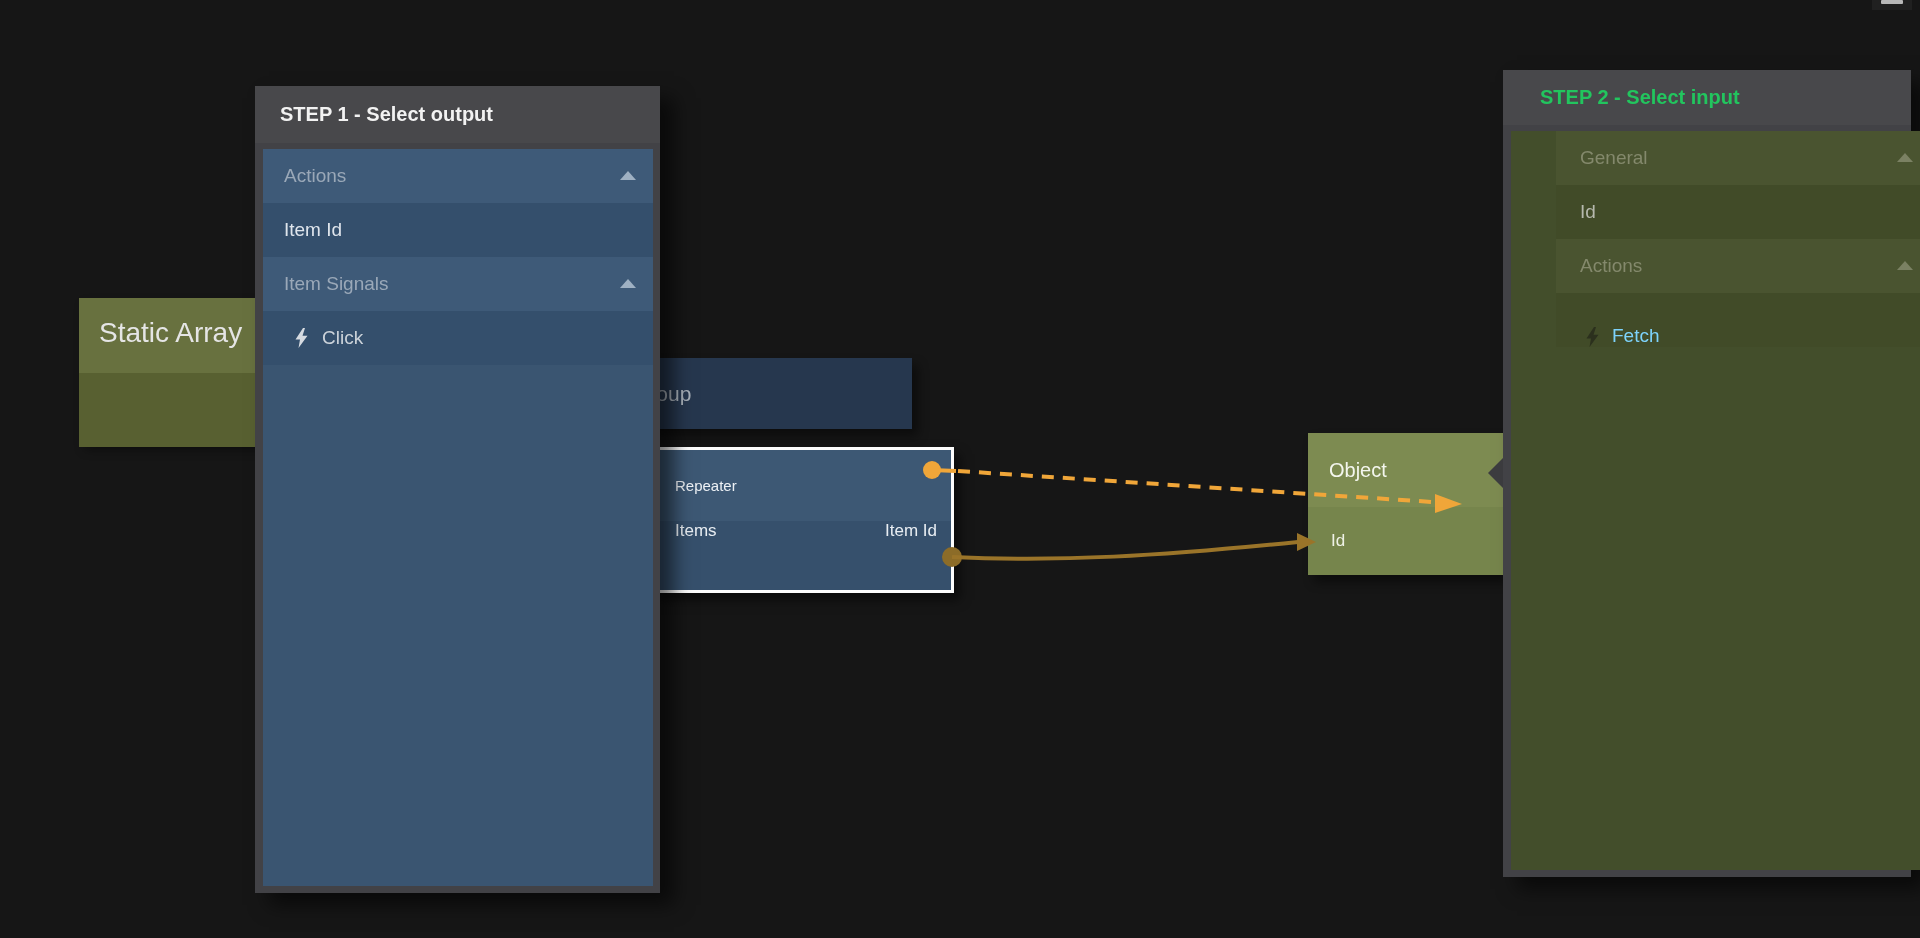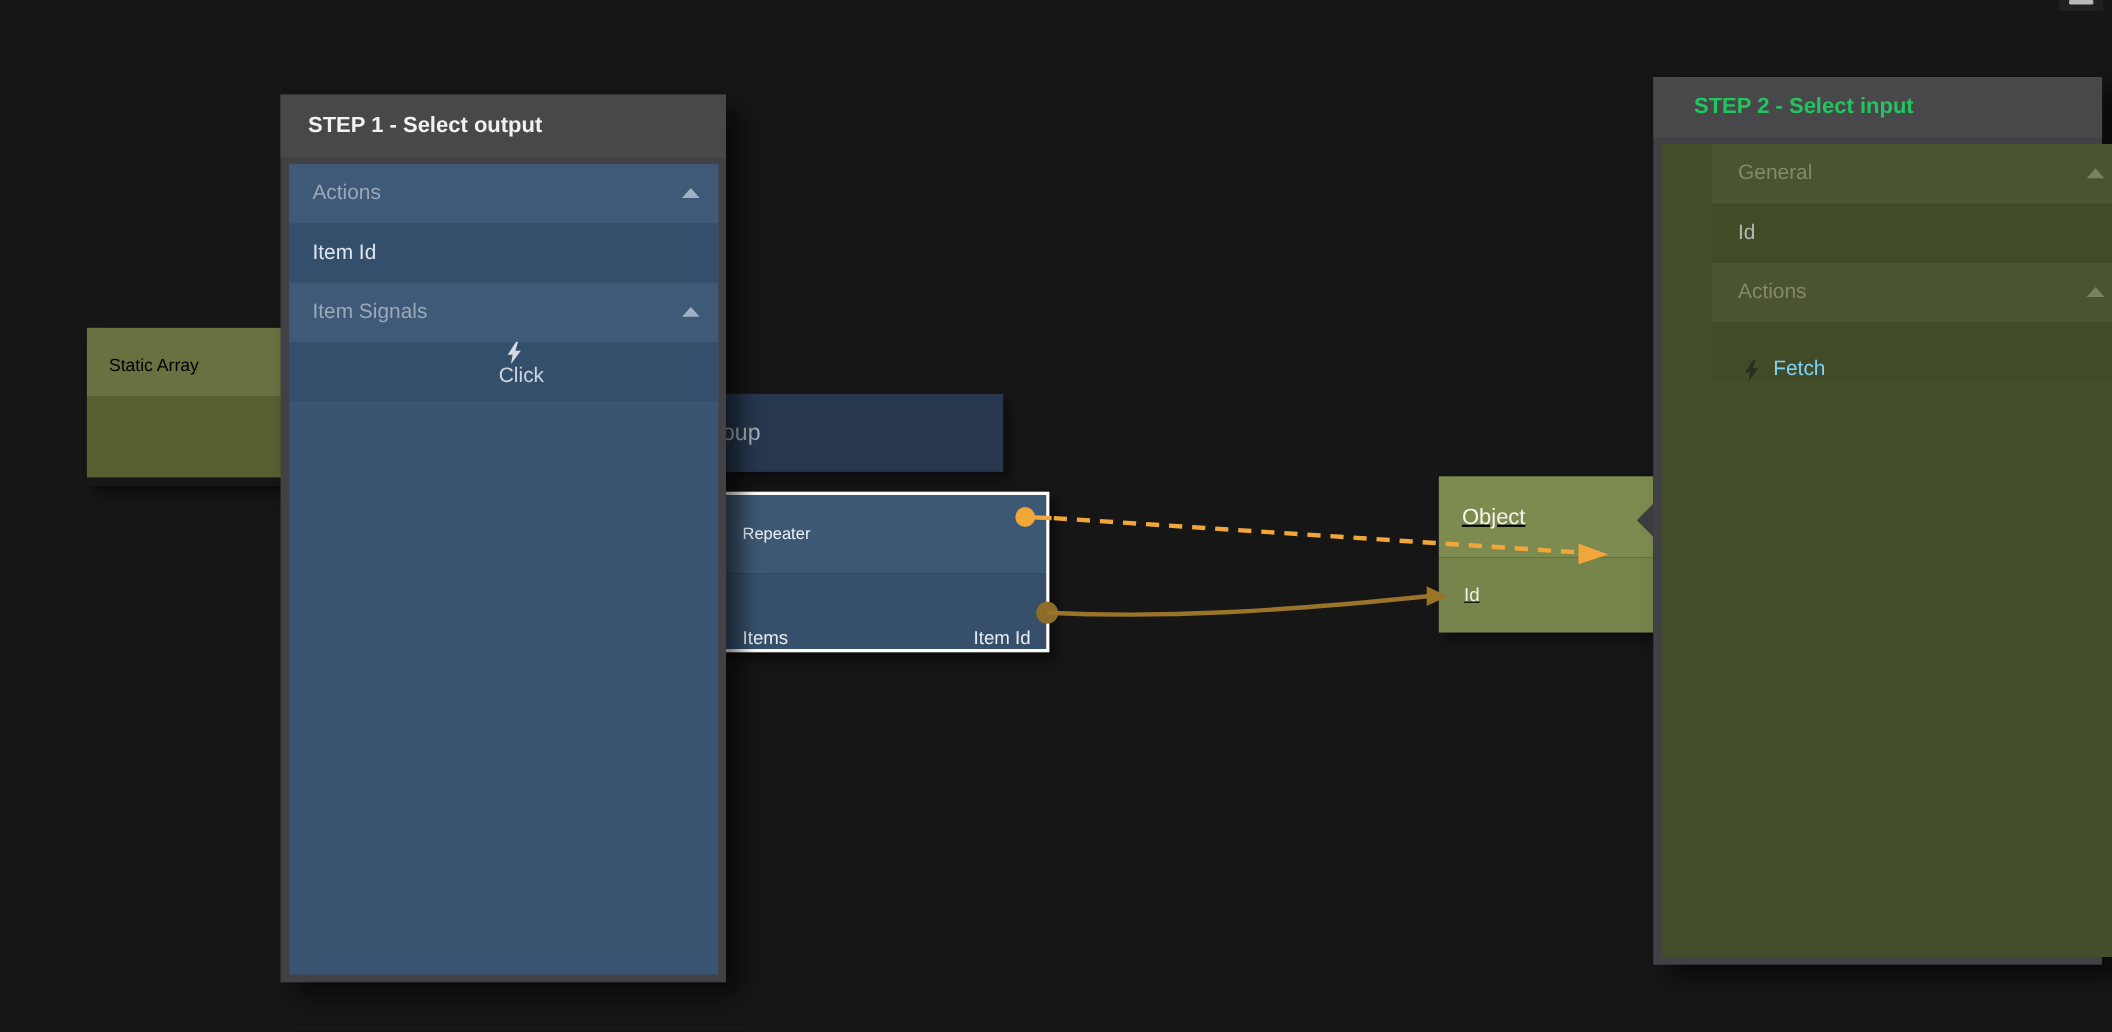--- a/index.html
+++ b/index.html
@@ -8,35 +8,35 @@
     background:#161616;
     font-family:"Liberation Sans",sans-serif;
     -webkit-font-smoothing:antialiased;
   }
 
   
   .node{position:absolute;z-index:1;box-shadow:6px 7px 10px rgba(0,0,0,0.45);}
   .node .ntitle{color:#edf1f5;}
 
   .node-static{left:79px;top:298px;width:181px;height:144px;}
-  .node-static .sec-top{height:62px;background:#68713f;line-height:70px;padding-left:20px;
-    font-size:16px;color:#000000;white-space:nowrap;}
+  .node-static .sec-top{height:75px;background:#68713f;line-height:70px;padding-left:20px;
+    font-size:28px;color:#e5e5e5;white-space:nowrap;}
   .node-static .sec-bot{height:74px;background:#586031;}
 
   .node-group{left:600px;top:358px;width:312px;height:71px;background:#26374e;
     line-height:71px;padding-left:33px;font-size:21px;color:#a9b1ba;box-sizing:border-box;}
 
   .node-repeater{left:650px;top:447px;width:304px;height:146px;box-sizing:border-box;
     border:3px solid #fdfdfd;box-shadow:6px 7px 10px rgba(0,0,0,0.5);}
   .node-repeater .rep-title{height:71px;background:#3d5874;line-height:71px;padding-left:22px;
     font-size:15px;}
-  .node-repeater .rep-ports{height:69px;background:#36506c;display:flex;align-items:flex-end;
+  .node-repeater .rep-ports{height:69px;background:#36506c;display:flex;align-items:flex-start;
     justify-content:space-between;padding:0 14px 0 22px;font-size:17px;color:#e8edf2;}
 
-  .node-object{left:1308px;top:433px;width:195px;height:142px;text-decoration:underline;}
+  .node-object{left:1308px;top:433px;width:195px;height:142px;}
   .node-object .sec-top{height:74px;background:#7d8b51;line-height:74px;padding-left:21px;
     font-size:20px;color:#f4f6ee;}
   .node-object .sec-bot{height:68px;background:#76854c;line-height:68px;padding-left:23px;
     font-size:17px;color:#eef1e6;}
 
   
   svg.wires{position:absolute;left:0;top:0;z-index:2;pointer-events:none;}
 
   
   .panel{position:absolute;z-index:3;background:#424246;
@@ -50,21 +50,21 @@
   .prow.signal{display:flex;align-items:center;line-height:normal;}
   .bolt{flex:0 0 auto;}
 
   .panel-step1{left:228px;top:86px;width:405px;height:807px;margin-left:27px;}
   .panel-step1 .phead{height:57px;line-height:57px;padding-left:25px;color:#f2f2f2;}
   .panel-step1 .pbody{left:8px;top:63px;width:390px;height:737px;background:#3a5571;}
   .panel-step1 .prow{padding-left:21px;}
   .panel-step1 .prow.category{background:#3e5a78;color:#9aa8b8;}
   .panel-step1 .prow.item{background:#344f6c;color:#dfe5ec;}
   .panel-step1 .prow .collapse{right:17px;color:#9fb1c3;}
-  .panel-step1 .prow.signal{padding-left:32px;color:#ccd3da;flex-direction:column;}
+  .panel-step1 .prow.signal{padding-left:32px;color:#ccd3da;}
   .panel-step1 .prow.signal .bolt{color:#d6dbe1;margin-right:14px;}
 
   .panel-step2{left:1503px;top:70px;width:408px;height:807px;}
   .panel-step2 .phead{height:55px;line-height:55px;padding-left:37px;color:#22c55e;}
   .panel-step2 .pbody{left:8px;top:61px;width:393px;height:739px;background:#434e2b;padding-left:45px;}
   .panel-step2 .prow{padding-left:24px;}
   .panel-step2 .prow.category{background:#4a5430;color:#84896c;}
   .panel-step2 .prow.item{background:#414b28;color:#b6b9ae;}
   .panel-step2 .prow .collapse{right:36px;color:#7b8163;}
   .panel-step2 .prow.signal{padding-left:30px;color:#7dd3fc;align-items:flex-end;}

